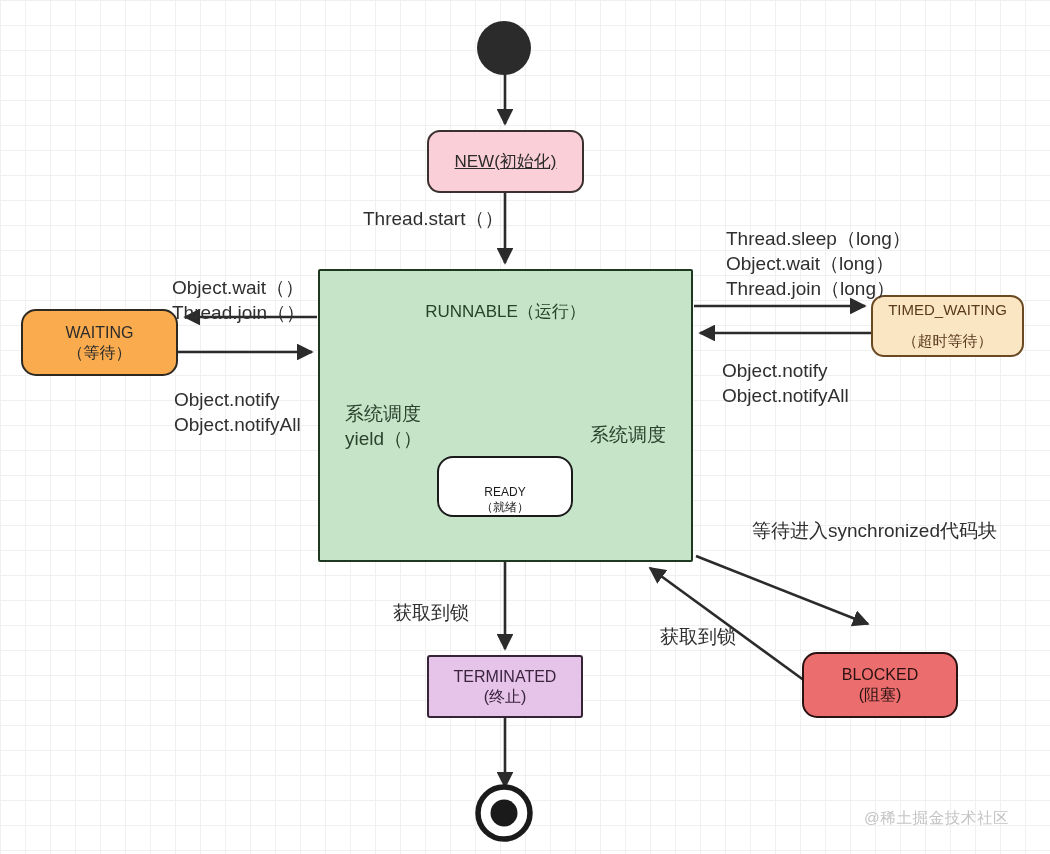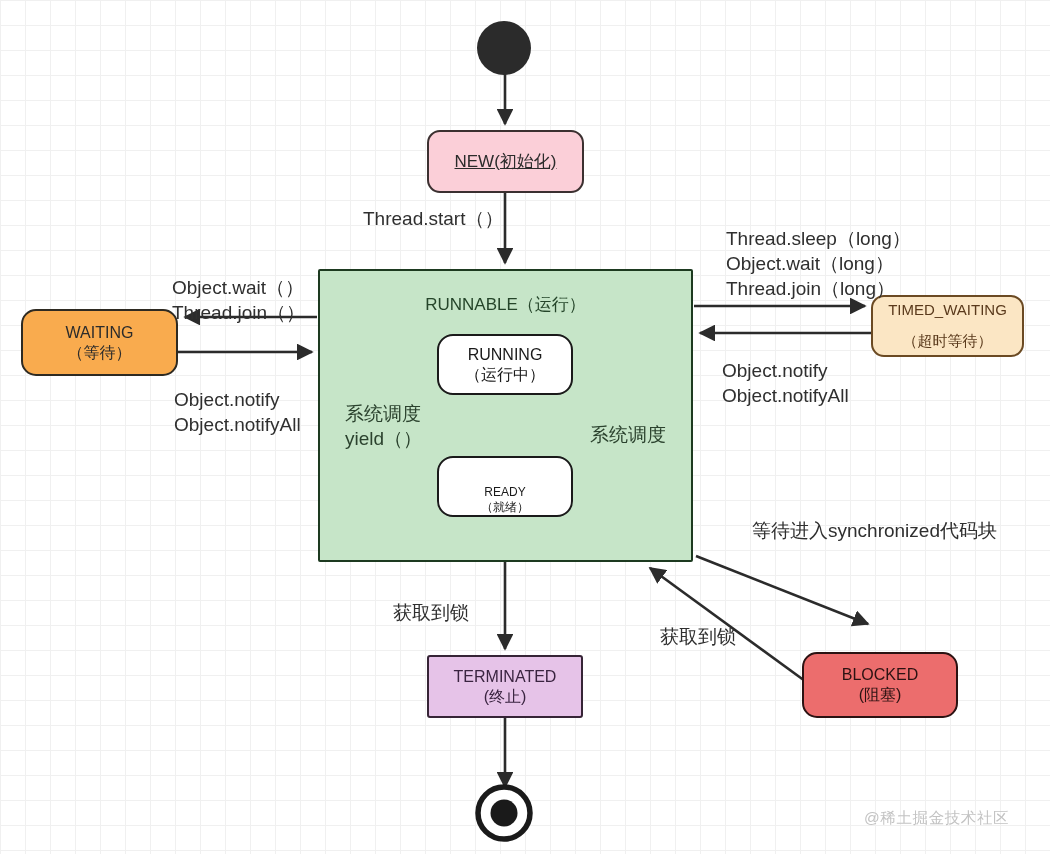--- a/index.html
+++ b/index.html
@@ -52,21 +52,21 @@
     color: #2b2b2b;
     font-size: 17px;
     text-decoration: underline;
   }
   .box-runnable {
     left: 318px; top: 269px; width: 375px; height: 293px;
     background: #c6e5c8;
     border: 2.5px solid #1d3a20;
     border-radius: 2px;
     justify-content: flex-start;
-    padding-top: 23px;
+    padding-top: 30px;
     color: #25452a;
     font-size: 17px;
   }
   .box-running {
     left: 437px; top: 334px; width: 136px; height: 61px;
     background: #ffffff;
     border: 2.5px solid #1a1a1a;
     border-radius: 16px;
     color: #1a1a1a;
     font-size: 16px;
@@ -197,24 +197,20 @@
   </svg>
 
   <div class="node box-runnable">
     <span class="l1">RUNNABLE（运行）</span>
   </div>
 
   <div class="node box-new">
     <span class="l1">NEW(初始化)</span>
   </div>
 
-  <div class="node box-running">
-    <span class="l1">RUNNING</span>
-    <span class="l2">（运行中）</span>
-  </div>
 
   <div class="node box-ready">
     <span class="l1">READY</span>
     <span class="l2">（就绪）</span>
   </div>
 
   <div class="node box-waiting">
     <span class="l1">WAITING</span>
     <span class="l2">（等待）</span>
   </div>

